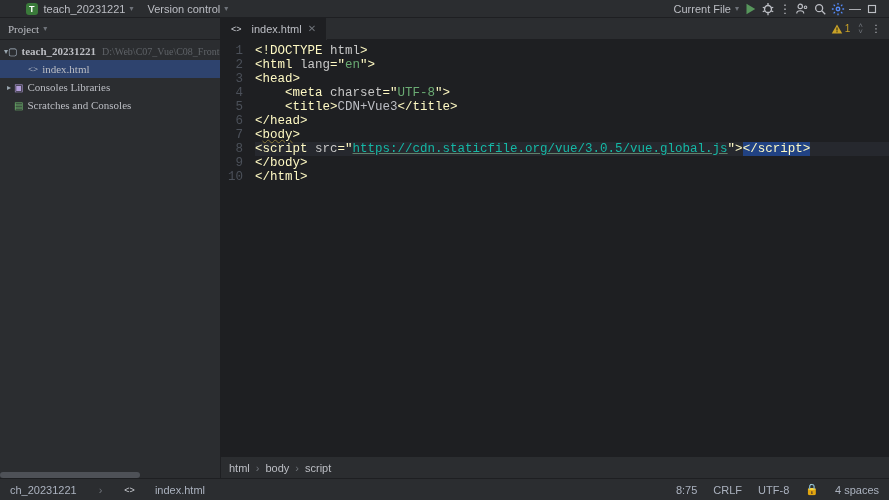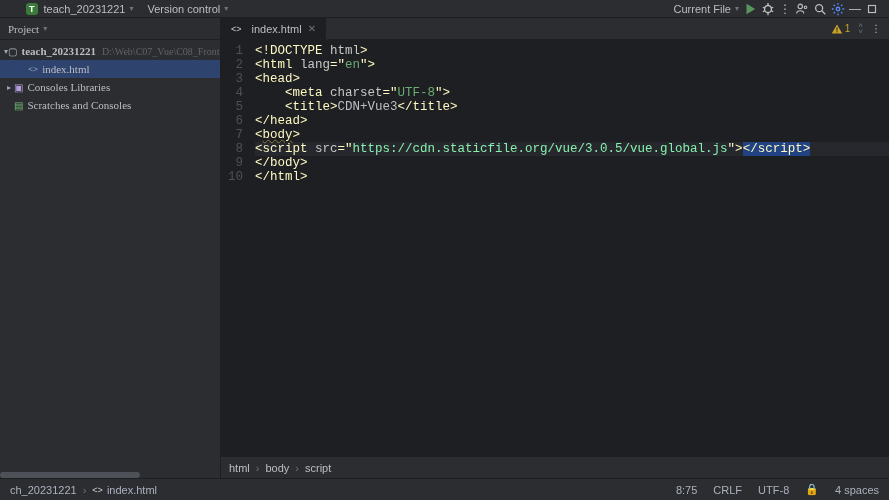--- a/index.html
+++ b/index.html
@@ -95,38 +95,38 @@
   color: #4b5059; padding: 4px 6px 0 0;
   user-select: none;
 }
 .code { flex: 1; padding: 4px 0 0 6px; position: relative; }
 .line { height: 14px; white-space: pre; }
 .line.hl { background: #26282e; }
 .sel-region { background: #214283; }
 .tag { color: #fef9c3; }
 .attr-name { color: #c7c7c7; }
 .attr-val { color: #6aab73; }
-.string-url { color: #86efac; text-decoration-color: #5f826b; }
+.string-url { color: #14b8a6; text-decoration: underline; text-decoration-color: #5f826b; }
 .txt { color: #bcbec4; }
 .warn-u { text-decoration: underline wavy #8a7a3a; text-decoration-thickness: 1px; }
 .breadcrumb {
   height: 22px; background: #2b2d30;
   border-top: 1px solid #1e1f22;
   display: flex; align-items: center;
   padding: 0 8px; font-size: 11px; color: #bcbec4;
 }
 .bc-sep { color: #6f737a; margin: 0 6px; }
 .status-bar {
   height: 22px; background: #2b2d30;
   border-top: 1px solid #1e1f22;
   display: flex; align-items: center;
   padding: 0 10px; font-size: 11px;
   color: #abb2bf;
 }
-.status-left { display: flex; align-items: center; gap: 0; }
+.status-left { display: flex; align-items: center; gap: 16px; }
 .status-right { margin-left: auto; display: flex; align-items: center; gap: 16px; }
 .lock-ico { font-size: 11px; }
 .proj-scroll {
   height: 6px; background: #2b2d30;
   position: relative;
 }
 .proj-scroll::before {
   content: ""; position: absolute; left: 0; top: 0;
   width: 140px; height: 6px; background: #4e5157; border-radius: 3px;
 }

